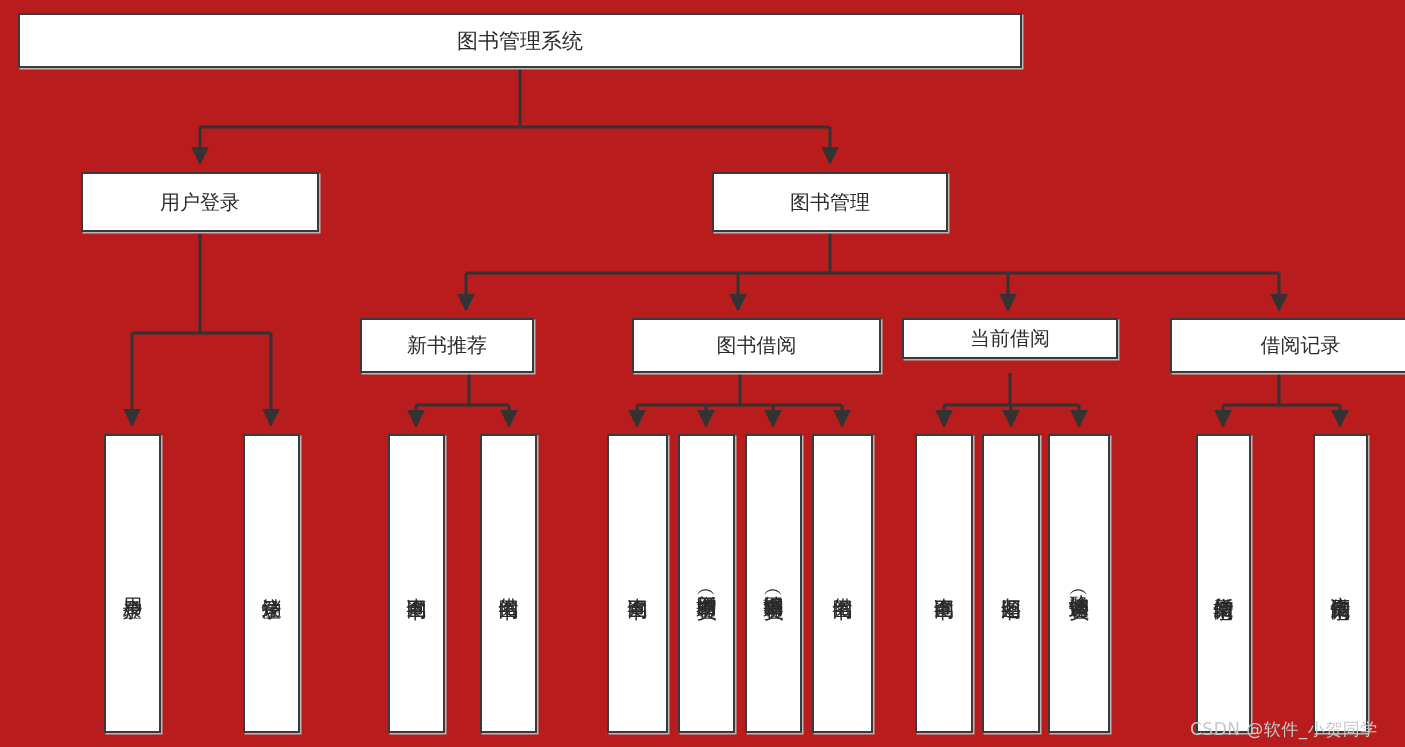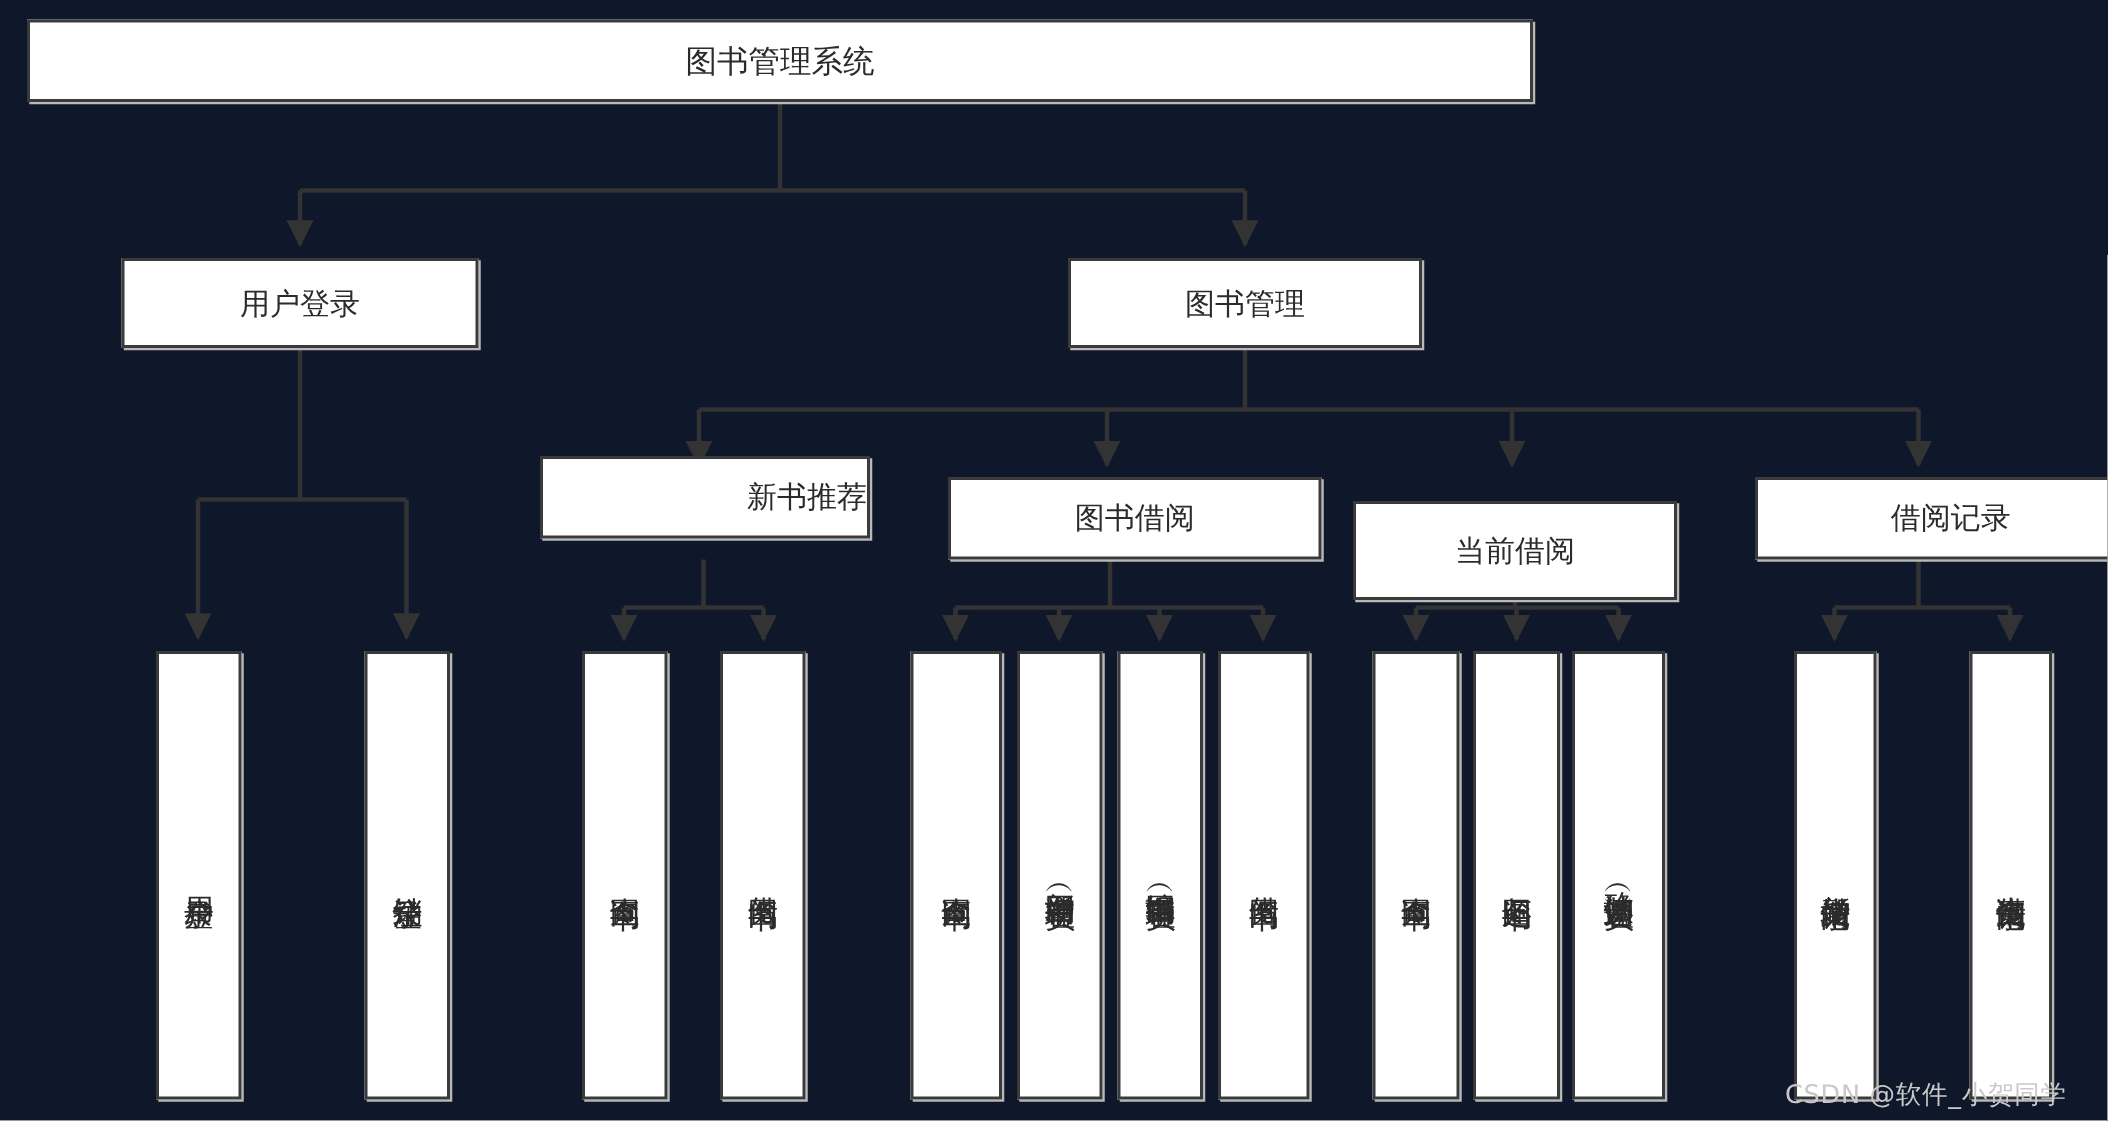--- a/index.html
+++ b/index.html
@@ -8,21 +8,21 @@
     padding: 0;
     background: #ffffff;
   }
   body {
     font-family: "DejaVu Sans", "Liberation Sans", sans-serif;
   }
   #canvas {
     position: relative;
     width: 1405px;
     height: 747px;
-    background: #0f172a;
+    background: #b91c1c;
     overflow: hidden;
   }
   svg#wires {
     position: absolute;
     left: 0;
     top: 0;
     width: 1405px;
     height: 747px;
     pointer-events: none;
   }
@@ -125,27 +125,27 @@
     <span>图书管理系统</span>
   </div>
 
   <div class="node level2" style="left: 81px; top: 172px; width: 238px; height: 60px;">
     <span>用户登录</span>
   </div>
   <div class="node level2" style="left: 712px; top: 172px; width: 236px; height: 60px;">
     <span>图书管理</span>
   </div>
 
-  <div class="node level2" style="left: 360px; top: 304px; width: 220px; height: 55px; justify-content: flex-end;">
+  <div class="node level2" style="left: 360px; top: 318px; width: 174px; height: 55px;">
     <span>新书推荐</span>
   </div>
   <div class="node level2" style="left: 632px; top: 318px; width: 249px; height: 55px;">
     <span>图书借阅</span>
   </div>
-  <div class="node level2" style="left: 902px; top: 334px; width: 216px; height: 66px; text-align: center;">
+  <div class="node level2" style="left: 902px; top: 318px; width: 216px; height: 41px; text-align: center;">
     <span>当前借阅</span>
   </div>
   <div class="node level2" style="left: 1170px; top: 318px; width: 261px; height: 55px;">
     <span>借阅记录</span>
   </div>
 
   <div class="node leaf" style="left: 104px; top: 434px; width: 57px; height: 299px;">
     <span class="vtext">用户登录</span>
   </div>
   <div class="node leaf" style="left: 243px; top: 434px; width: 57px; height: 299px;">

